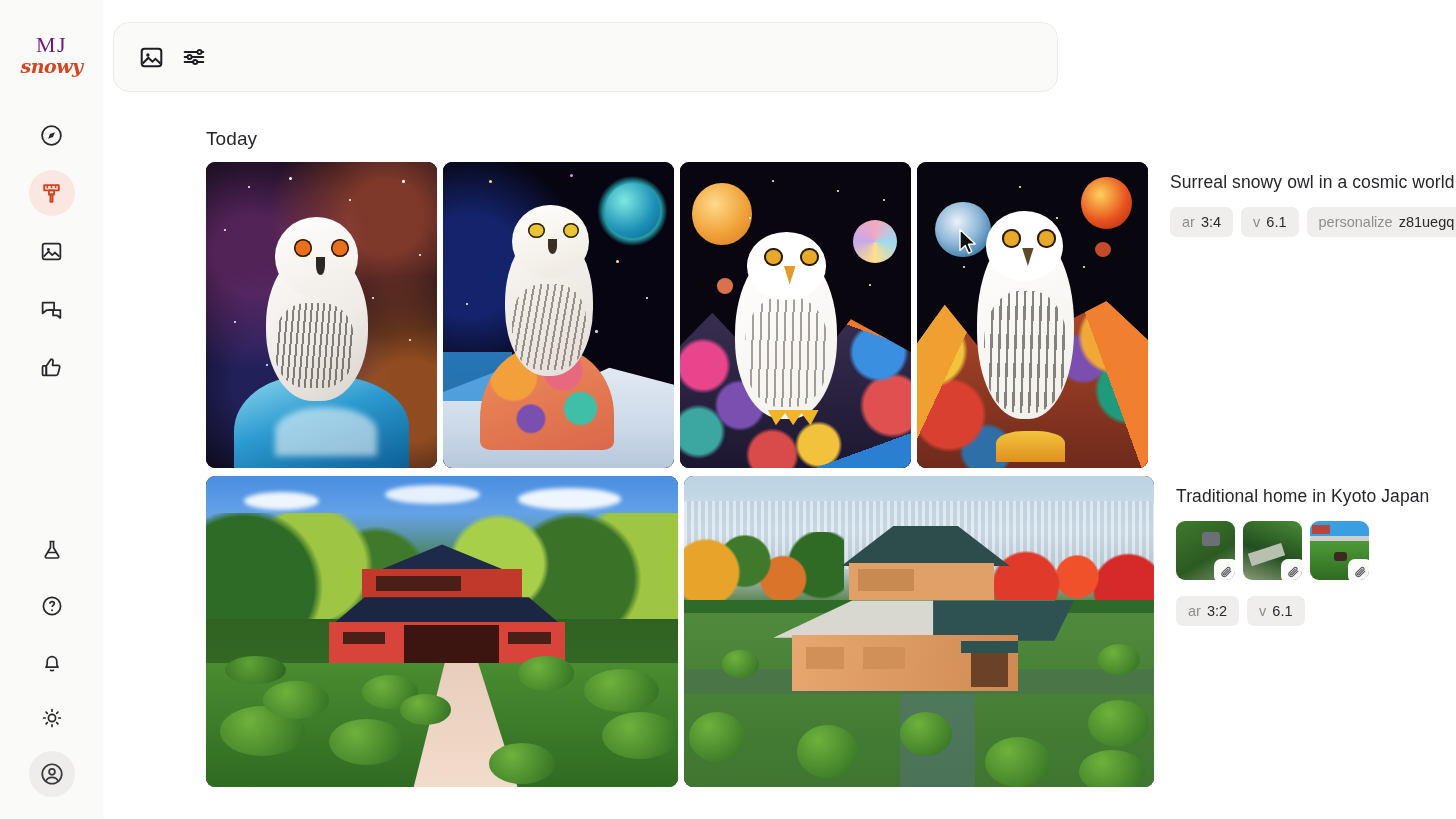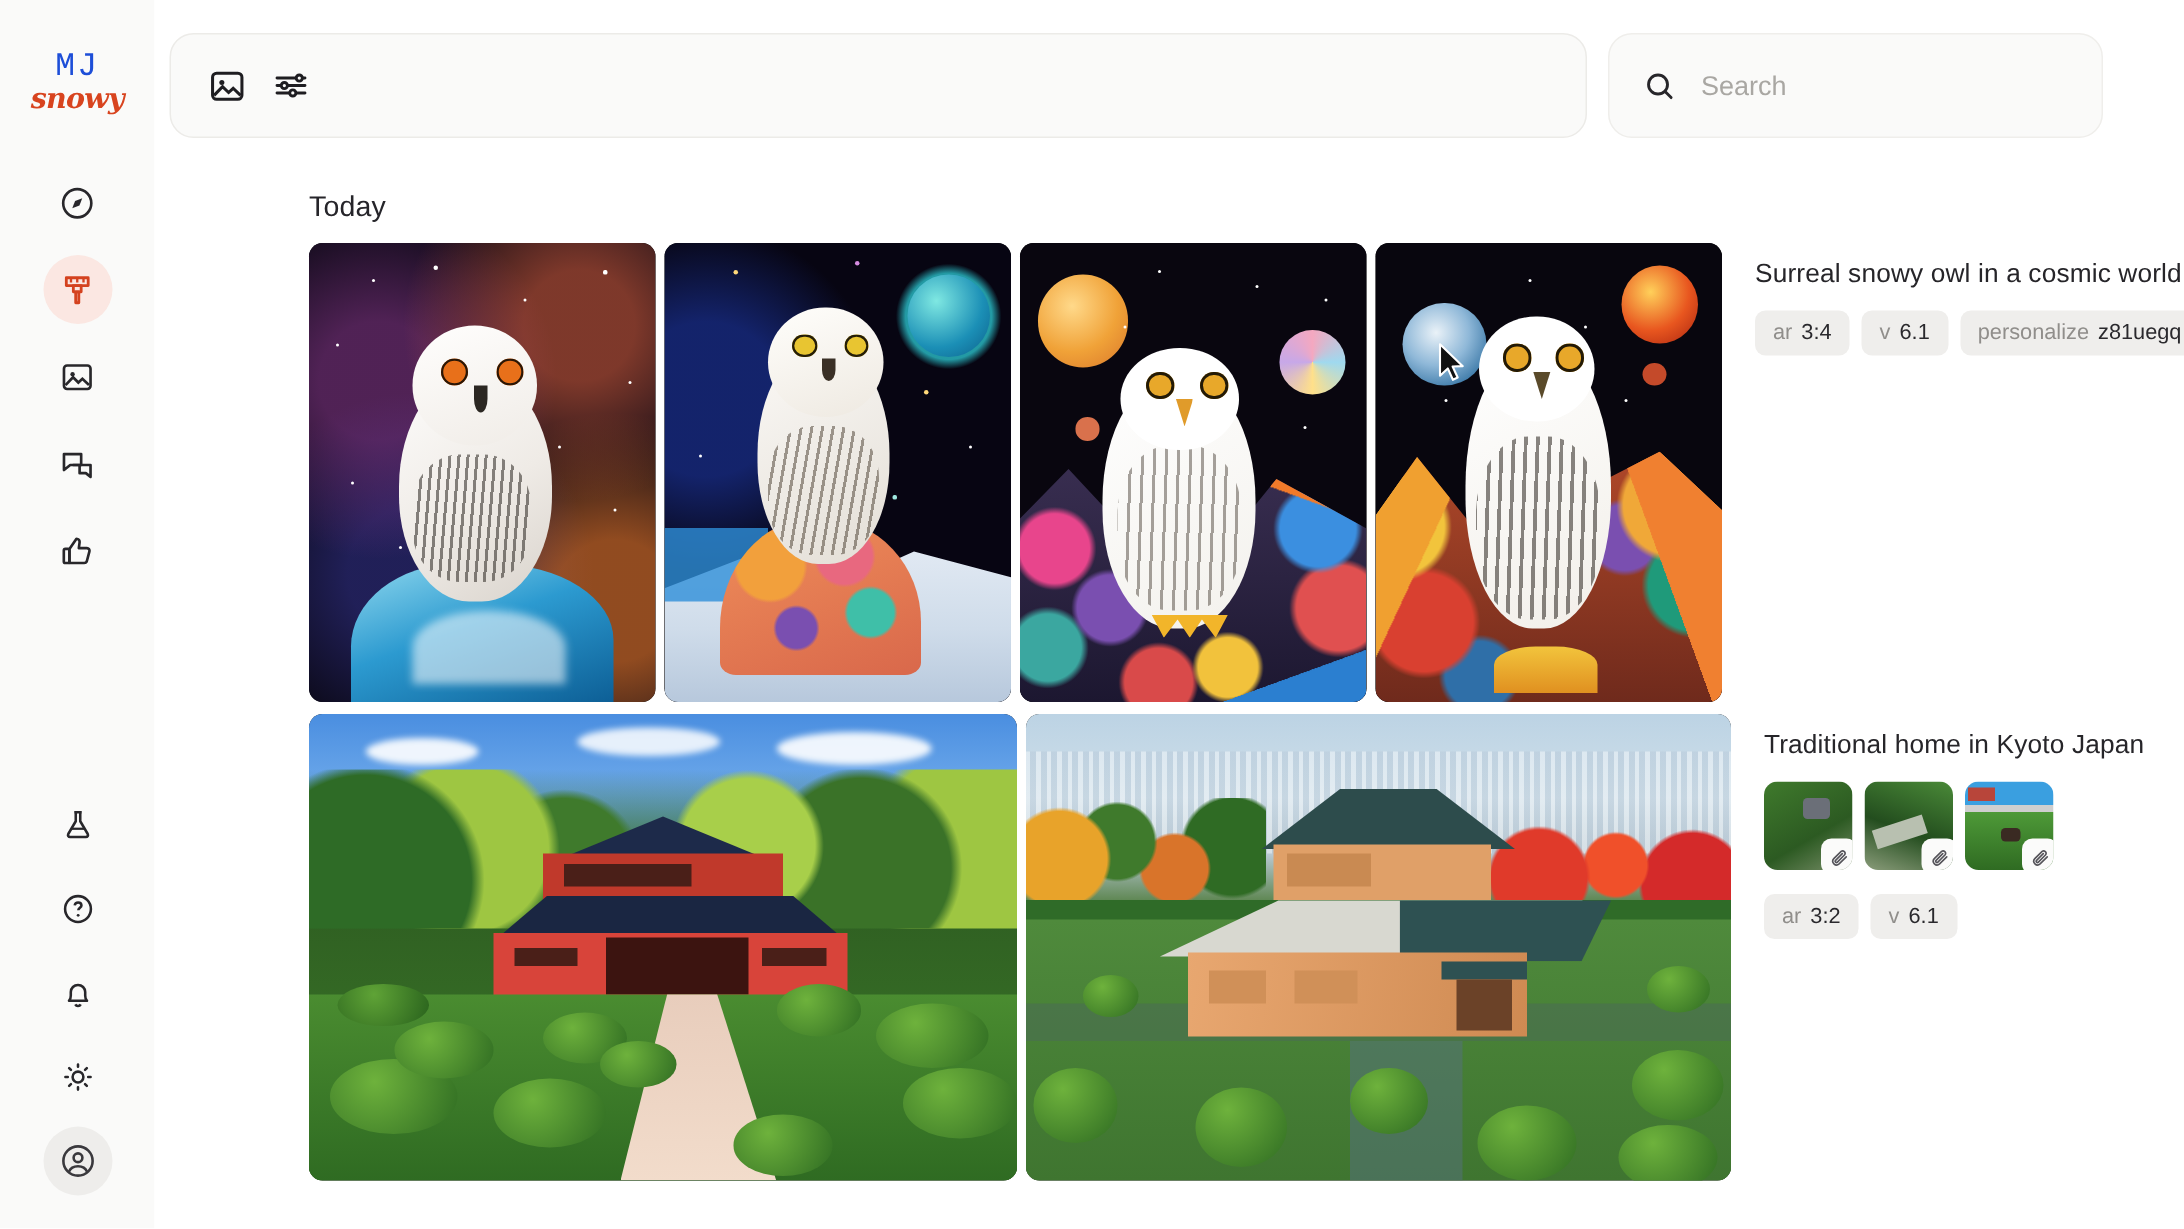--- a/index.html
+++ b/index.html
@@ -14,22 +14,22 @@
   
   .sidebar {
     width: 103px; height: 819px;
     background: #fafaf9;
     display: flex; flex-direction: column; align-items: center;
     flex: 0 0 103px;
     position: relative;
   }
   .logo { margin-top: 34px; text-align: center; line-height: 1; user-select: none; }
   .logo-mj {
-    font-size: 22px; letter-spacing: 1.5px; color: #1d4ed8;
-    font-weight: 400; font-family: Liberation Mono, monospace;
+    font-size: 22px; letter-spacing: 1.5px; color: #701a75;
+    font-weight: 400; font-family: Liberation Serif, serif;
   }
   .logo-alpha {
     font-size: 19px; color: #d8441f; margin-top: 1px;
     font-family: "DejaVu Serif", serif; font-style: italic; font-weight: bold;
     letter-spacing: -0.5px;
   }
   .nav-top { margin-top: 36px; display: flex; flex-direction: column; align-items: center; gap: 12px; }
   .nav-bottom {
     position: absolute; bottom: 22px; left: 0; right: 0;
     display: flex; flex-direction: column; align-items: center; gap: 10px;
@@ -268,29 +268,20 @@
           <path d="M3.4 7.4h12.2M18.6 7.4h2.0"></path>
           <path d="M3.4 12h3.0M9.4 12h11.2"></path>
           <path d="M3.4 16.6h8.2M14.6 16.6h6.0"></path>
           <circle cx="17.1" cy="7.4" r="1.9" fill="#fafaf9"></circle>
           <circle cx="7.9" cy="12" r="1.9" fill="#fafaf9"></circle>
           <circle cx="13.1" cy="16.6" r="1.9" fill="#fafaf9"></circle>
         </svg>
       </span>
     </div>
 
-    <div class="search-bar">
-      <span class="search-icon">
-        <svg width="23" height="23" viewBox="0 0 24 24" fill="none" stroke="currentColor" stroke-width="2" stroke-linecap="round">
-          <circle cx="10.8" cy="10.8" r="6.6"></circle>
-          <path d="M15.7 15.7l4.2 4.2"></path>
-        </svg>
-      </span>
-      <span class="search-placeholder">Search</span>
-    </div>
   </div>
 
   <div class="content">
 
     <div class="section-title">Today</div>
 
     <section class="group">
       <div class="grid">
 
         <div class="thumb owl">

